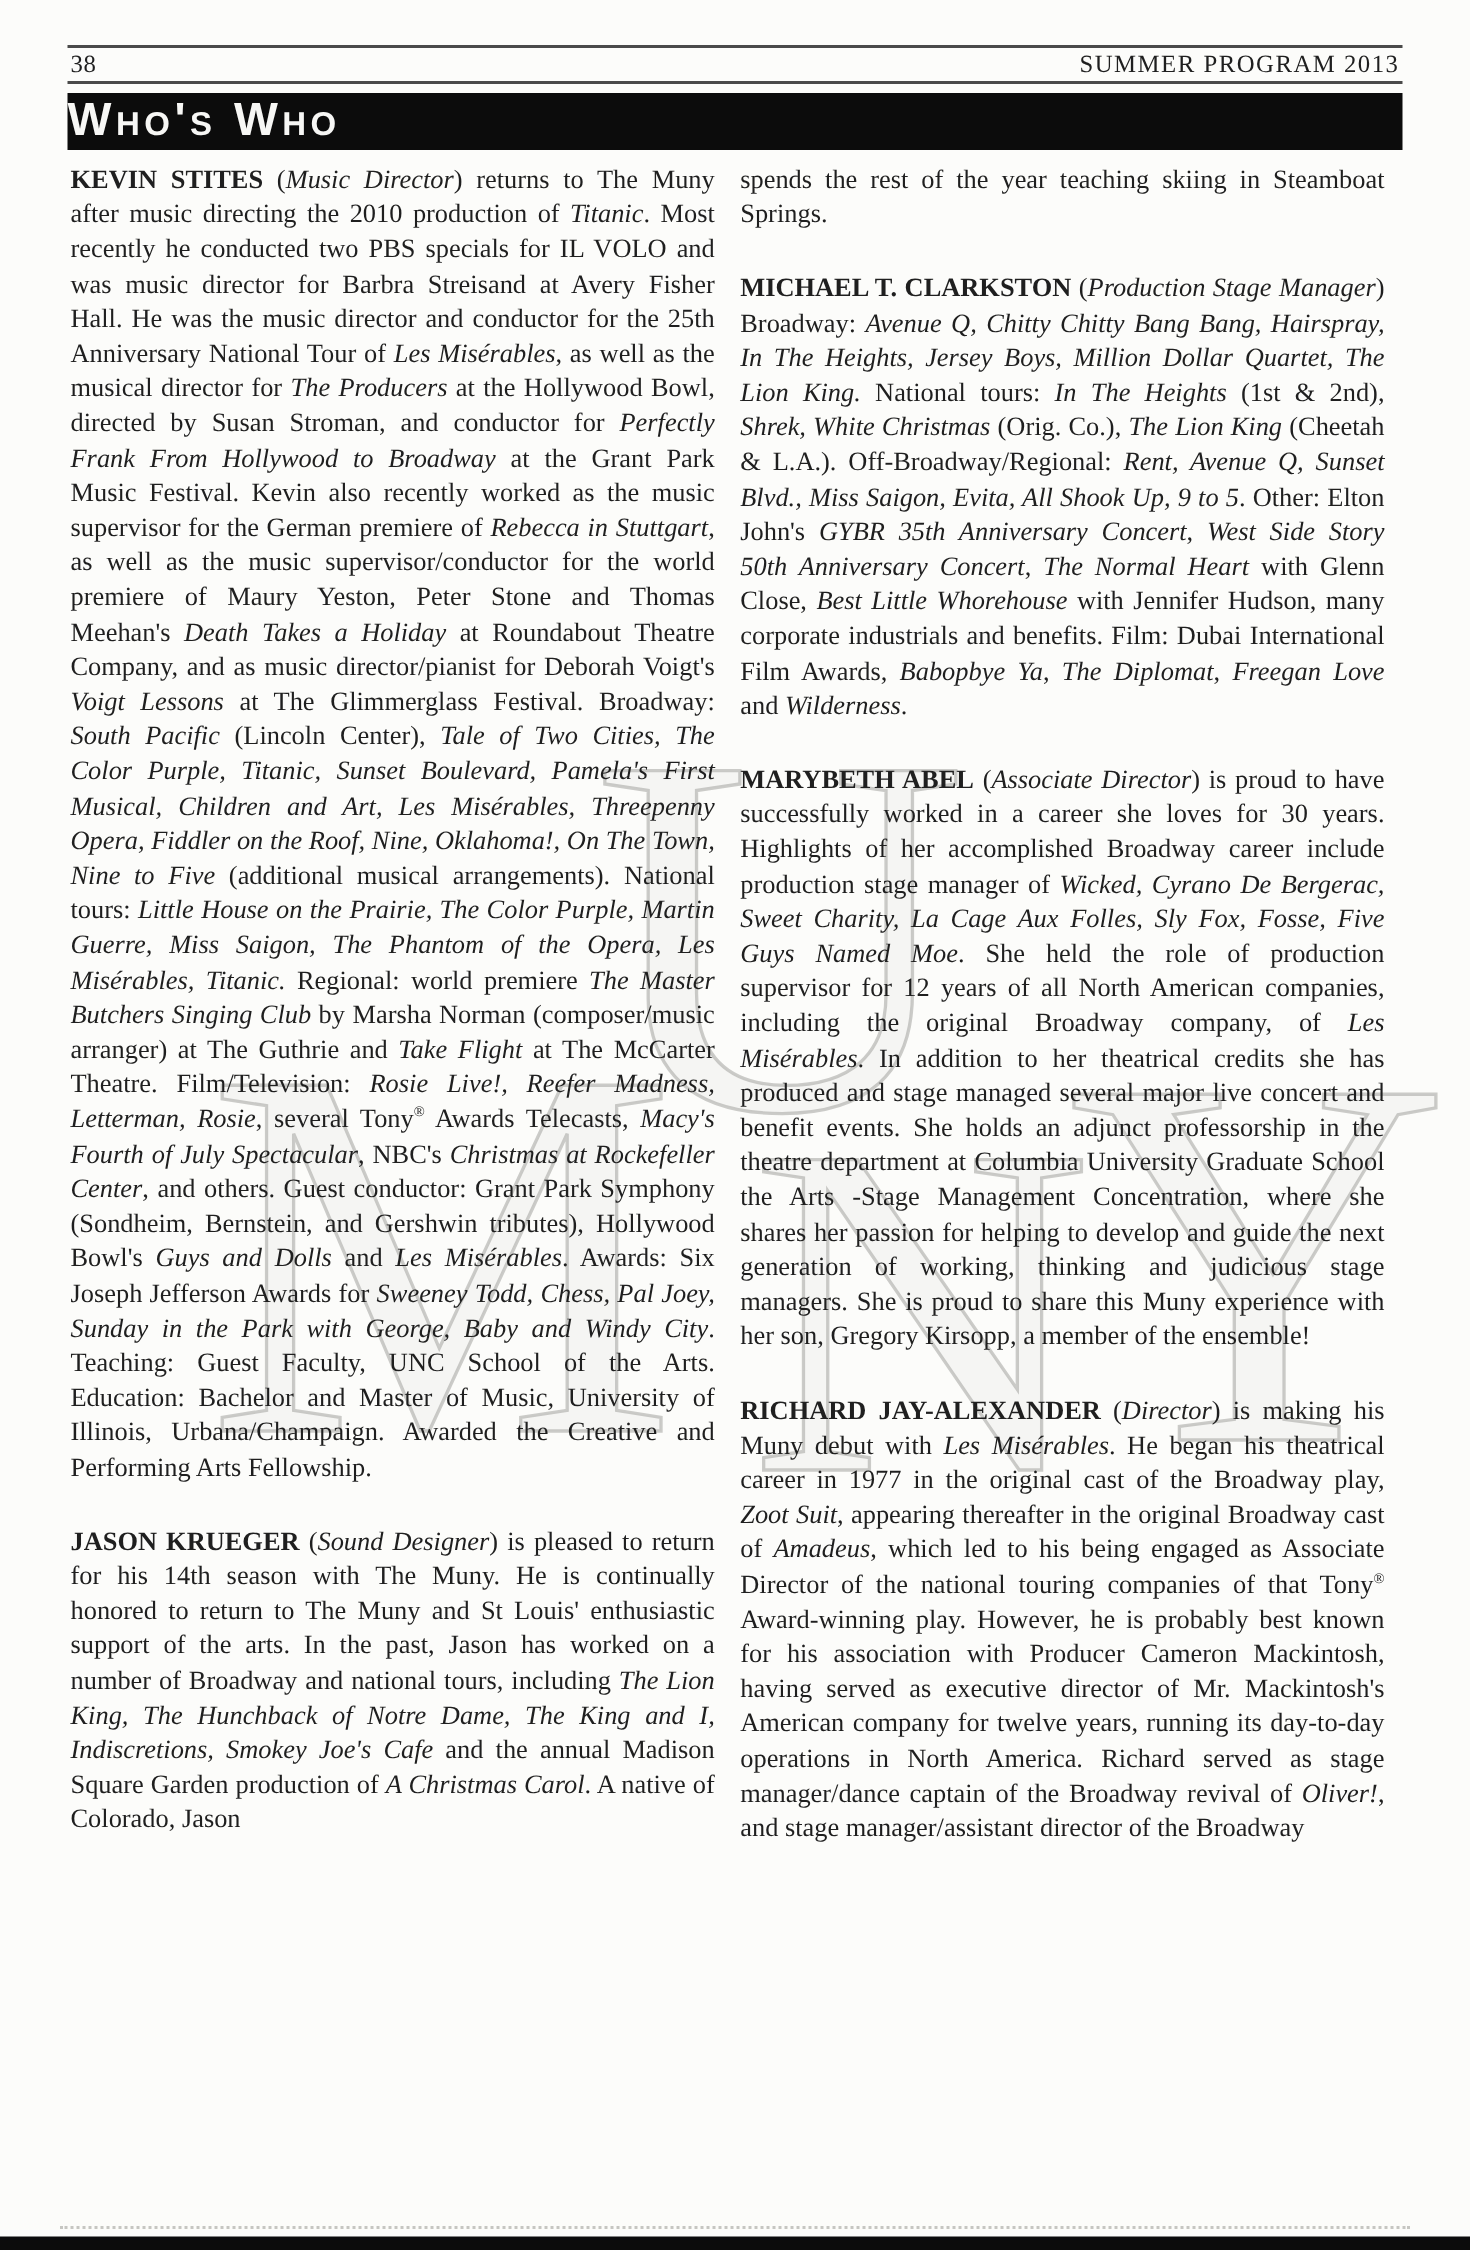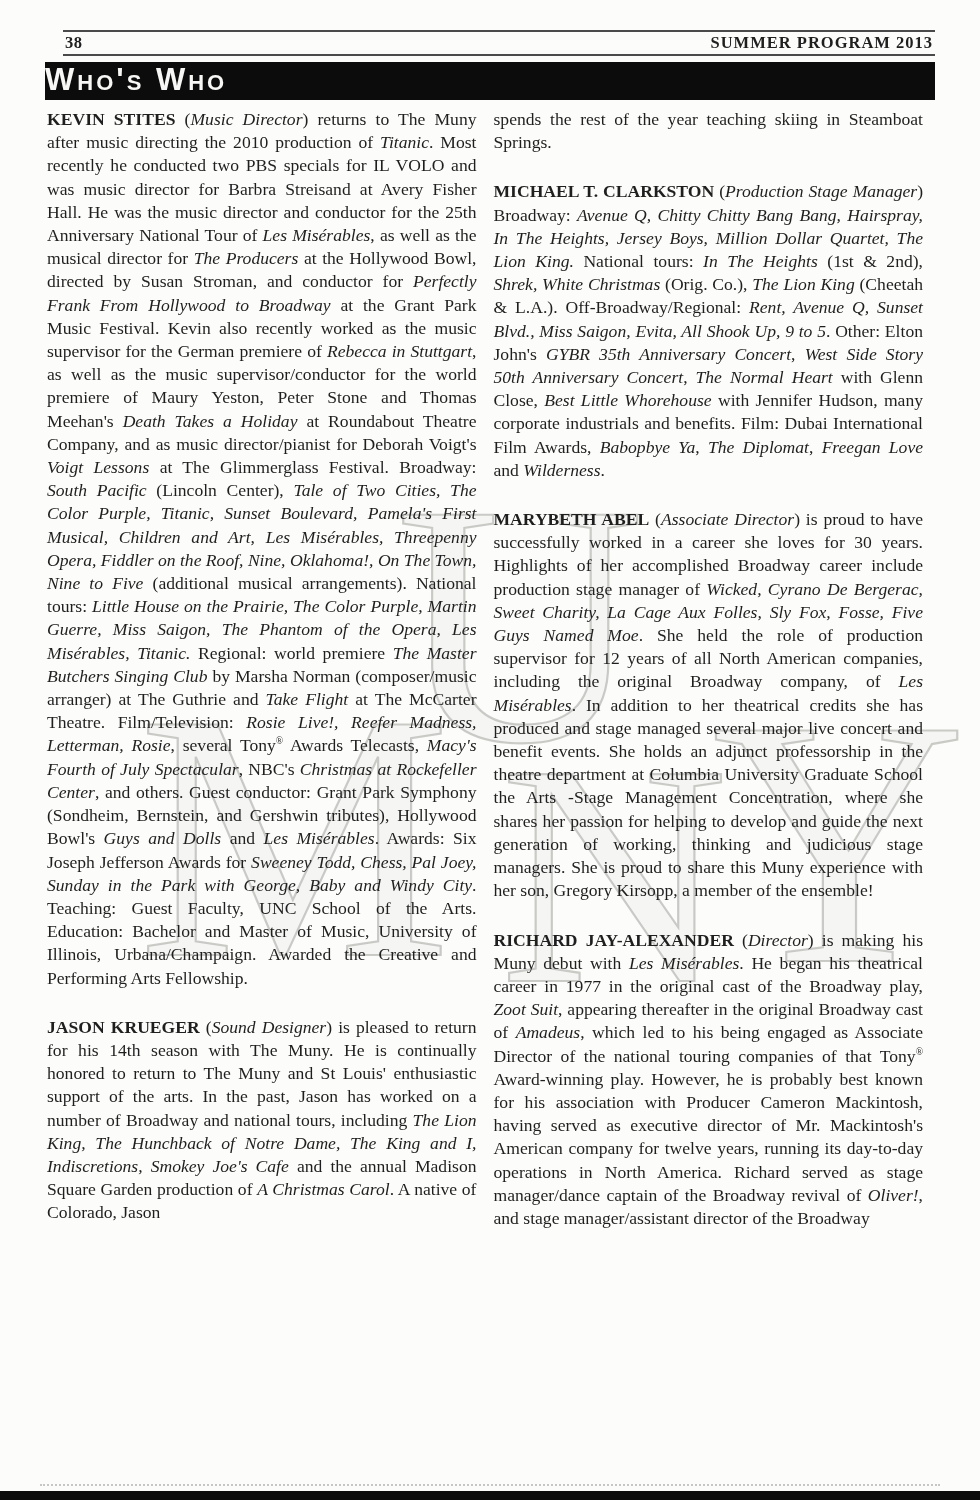--- a/index.html
+++ b/index.html
@@ -2,24 +2,24 @@
 <html><head>
 <meta charset="utf-8">
 <style>
   html,body{margin:0;padding:0;background:#fcfcfa;}
   .page{
     position:relative;width:980px;height:1500px;background:#fcfcfa;
     overflow:hidden;font-family:"Liberation Serif","DejaVu Serif",serif;color:#1f1f1f;
   }
   
   .header{
-    position:absolute;left:63px;right:45px;top:30px;
+    position:absolute;left:45px;right:45px;top:30px;
     border-top:2px solid #4a4a4a;border-bottom:2px solid #4a4a4a;
     height:22px;display:flex;justify-content:space-between;align-items:center;
-    font-size:16.5px;letter-spacing:.4px;font-weight:bold;
+    font-size:16.5px;letter-spacing:.4px;
   }
   .header .pgnum{padding-left:2px;}
   .header .prog{letter-spacing:1px;padding-right:2px;text-align:center;}
   
   .banner{
     position:absolute;left:45px;right:45px;top:62px;height:38px;background:#0c0c0c;
     display:flex;align-items:center;
   }
   .banner-title{
     font-family:"Liberation Sans","DejaVu Sans",sans-serif;

